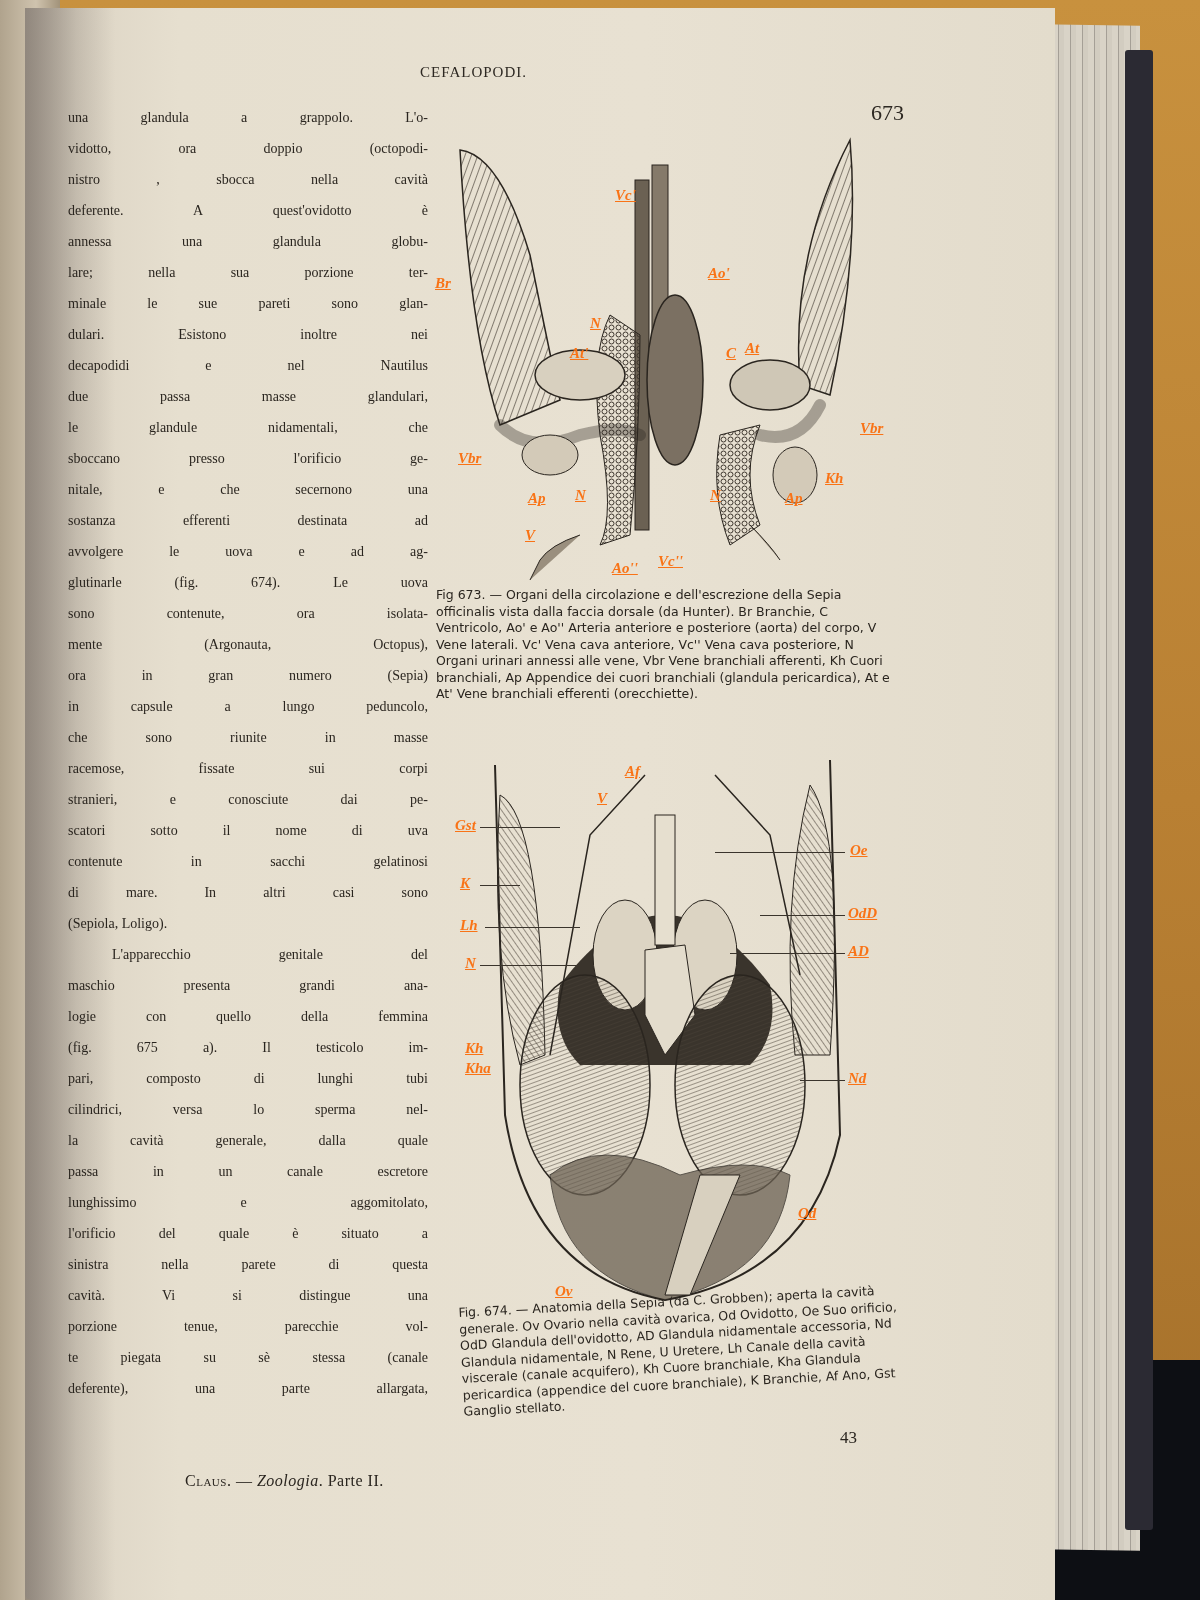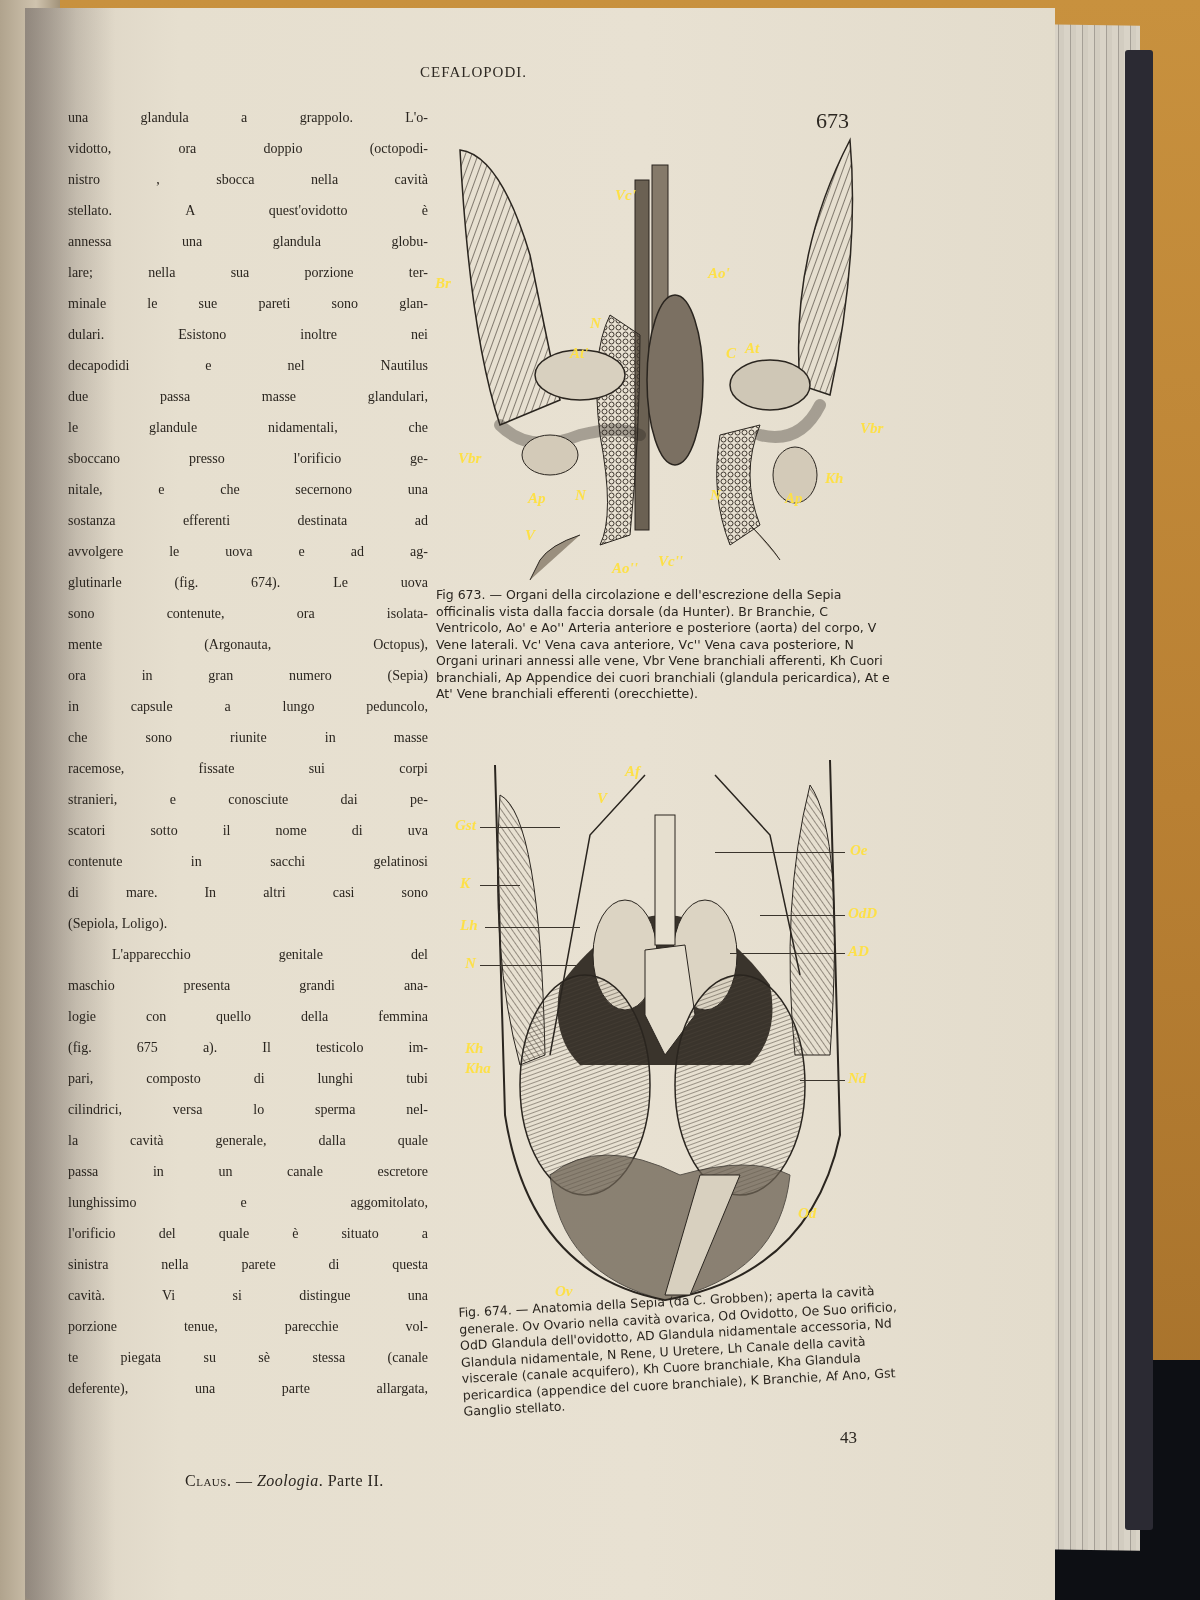--- a/index.html
+++ b/index.html
@@ -13,37 +13,37 @@
   .page-edge-stack{position:absolute;left:1040px;top:25px;width:100px;height:1525px;
         background:repeating-linear-gradient(90deg,#d9d3c7 0 6px,#a59f96 6px 7px,#d2ccc0 7px 12px);
         transform:skewY(1deg);}
   .cover{position:absolute;left:1125px;top:50px;width:28px;height:1480px;background:#2b2a33;border-radius:3px;}
   .page{position:absolute;left:25px;top:8px;width:1030px;height:1592px;
         background:linear-gradient(90deg,#bdb4a6 0%,#ddd5c5 5%,#e6dfcf 15%,#e8e1d2 60%,#e3dccc 100%);
         border-radius:0 0 0 6px;}
   .gutter-shadow{position:absolute;left:25px;top:8px;width:90px;height:1592px;
         background:linear-gradient(90deg,rgba(90,80,75,.45),rgba(90,80,75,0));}
   .running-head{position:absolute;left:420px;top:64px;font-size:15px;letter-spacing:1px;color:#2d2822;}
-  .page-number{position:absolute;left:816px;top:100px;font-size:22px;color:#2d2822;margin-top:8px;}
+  .page-number{position:absolute;left:871px;top:100px;font-size:22px;color:#2d2822;}
   .body-col{position:absolute;left:68px;top:102px;width:360px;color:#2a251f;
         font-size:14px;line-height:31px;}
   .body-col .line{display:block;white-space:nowrap;text-align:justify;text-align-last:justify;}
   .body-col .line.last{text-align-last:left;}
   .body-col .line.indent{padding-left:44px;}
   .footer{position:absolute;left:185px;top:1472px;font-size:16px;color:#2a251f;letter-spacing:.5px;}
   .footer .sc{font-variant:small-caps;}
   .figure{position:absolute;background:transparent;}
   .fig1{left:440px;top:135px;width:460px;height:450px;}
   .fig2{left:450px;top:755px;width:440px;height:560px;}
   .caption{position:absolute;font-family:"DejaVu Sans","Liberation Sans",sans-serif;
         color:#2a251f;font-size:12.5px;line-height:16.5px;}
   .cap1{left:436px;top:587px;width:462px;}
   .cap2{left:458px;top:1305px;width:450px;transform:rotate(-3deg);transform-origin:left top;}
   .fig-label{position:absolute;font-family:"Liberation Serif",serif;font-style:italic;font-weight:bold;
-        font-size:15px;color:#fde047;}
+        font-size:15px;color:#f97316;text-decoration:underline;}
   .leader{position:absolute;height:1px;background:#3a342c;transform-origin:left center;}
   .sheet-num{position:absolute;left:840px;top:1428px;font-size:17px;color:#2a251f;}
 </style>
 </head>
 <body>
 
 <div class="desk"></div>
 <div class="desk-dark"></div>
 <div class="prev-page"></div>
 <div class="page-edge-stack"></div>
@@ -52,21 +52,21 @@
 <div class="page"></div>
 <div class="gutter-shadow"></div>
 
 <div class="running-head">CEFALOPODI.</div>
 <div class="page-number">673</div>
 
 <div class="body-col" id="bodycol">
     <span class="line">una glandula a grappolo. L'o-</span>
     <span class="line">vidotto, ora doppio (octopodi-</span>
     <span class="line">nistro , sbocca nella cavità</span>
-    <span class="line">stellato. A quest'ovidotto è</span>
+    <span class="line">deferente. A quest'ovidotto è</span>
     <span class="line">annessa una glandula globu-</span>
     <span class="line">lare; nella sua porzione ter-</span>
     <span class="line">minale le sue pareti sono glan-</span>
     <span class="line">dulari. Esistono inoltre nei</span>
     <span class="line">decapodidi e nel Nautilus</span>
     <span class="line">due passa masse glandulari,</span>
     <span class="line">le glandule nidamentali, che</span>
     <span class="line">sboccano presso l'orificio ge-</span>
     <span class="line">nitale, e che secernono una</span>
     <span class="line">sostanza efferenti destinata ad</span>

